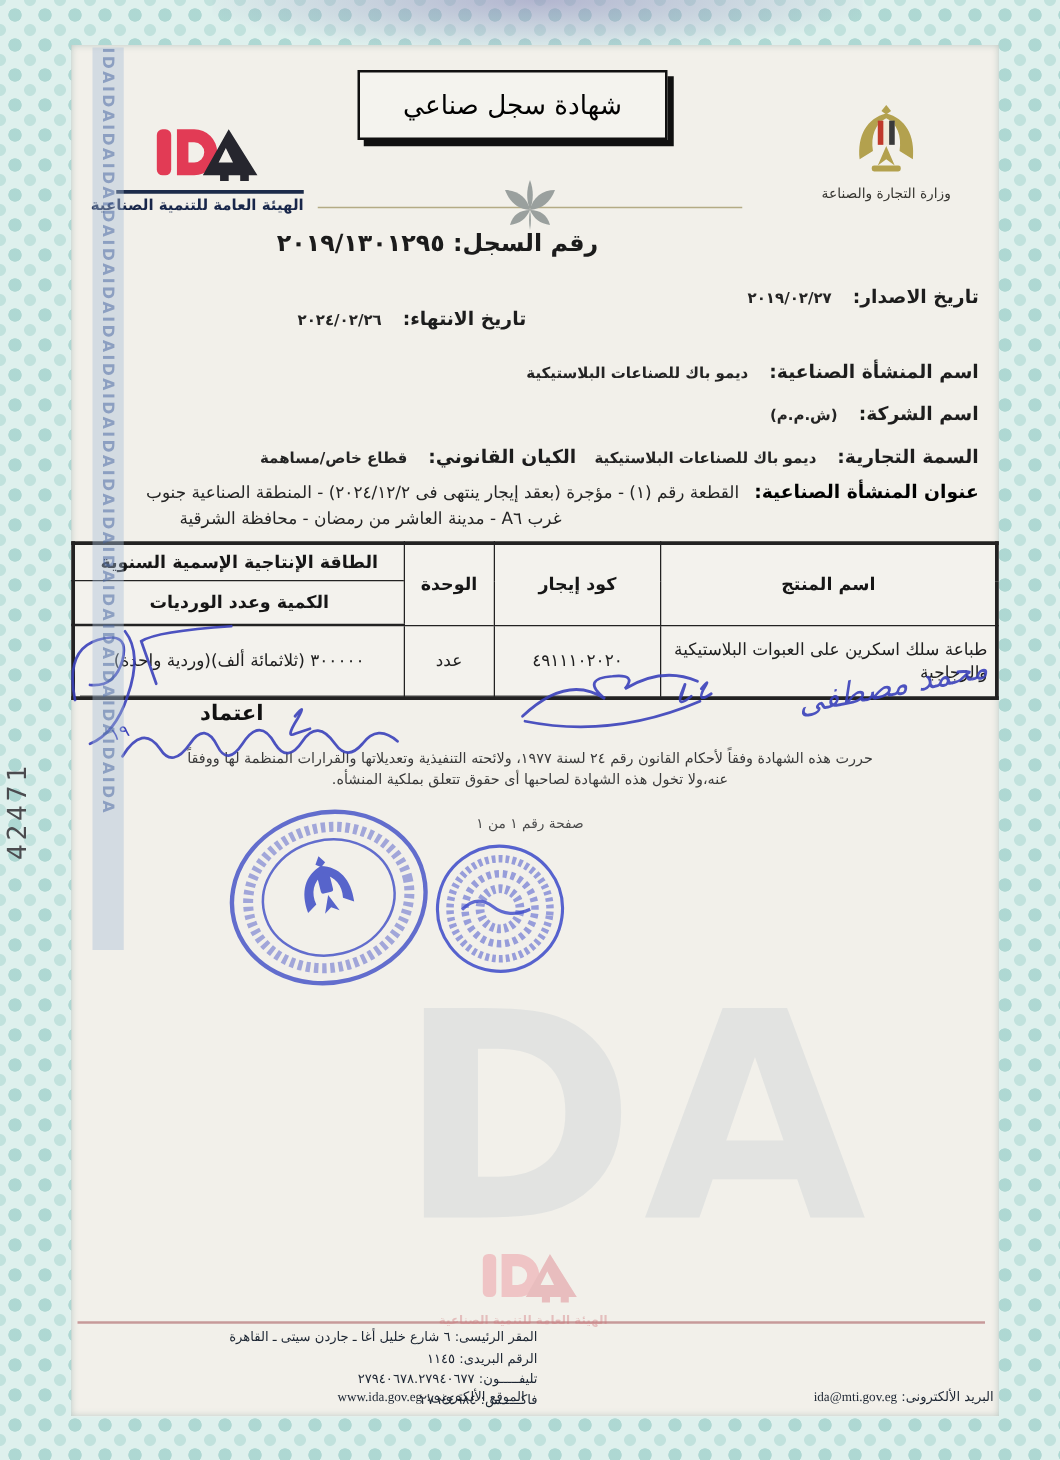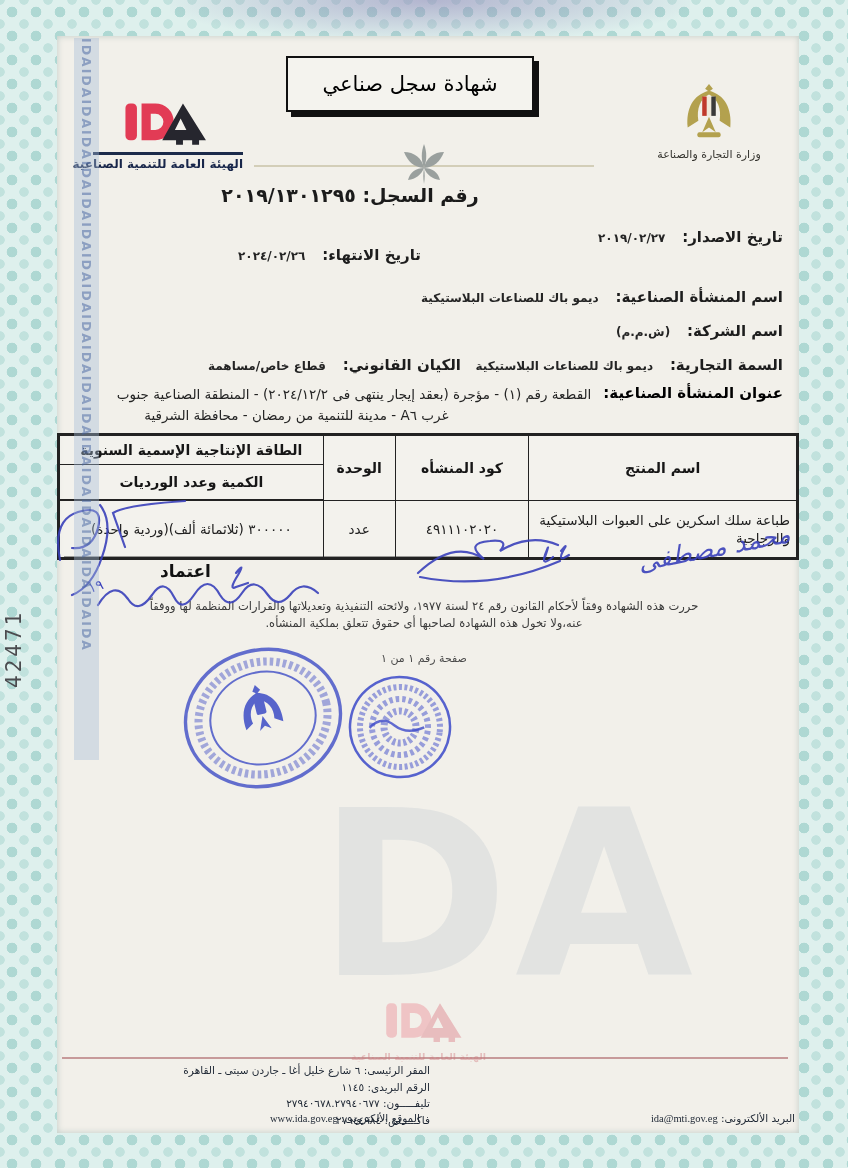--- a/index.html
+++ b/index.html
@@ -165,36 +165,36 @@
   </div>
   <div class="field rtl" style="left:208px;top:356px;">
     <span class="lbl">الكيان القانوني:</span>
     <span class="val">قطاع خاص/مساهمة</span>
   </div>
 
   <div class="addr">
     <div class="lbl">عنوان المنشأة الصناعية:</div>
     <div class="val">
       <div>القطعة رقم (١) - مؤجرة (بعقد إيجار ينتهى فى ٢٠٢٤/١٢/٢) - المنطقة الصناعية جنوب</div>
-      <div class="l2">غرب A٦ - مدينة للتنمية من رمضان - محافظة الشرقية</div>
+      <div class="l2">غرب A٦ - مدينة العاشر من رمضان - محافظة الشرقية</div>
     </div>
   </div>
 
   <div class="tablewrap">
     <table>
       <colgroup>
           <col style="width:270px">
           <col style="width:134px">
           <col style="width:72px">
           <col style="width:266px">
         </colgroup>
       <thead>
         <tr>
           <th rowspan="2">اسم المنتج</th>
-          <th rowspan="2">كود المنشأه</th>
+          <th rowspan="2">كود إيجار</th>
           <th rowspan="2">الوحدة</th>
           <th class="th-cap">الطاقة الإنتاجية الإسمية السنوية</th>
         </tr>
         <tr>
           <th class="th-qty">الكمية وعدد الورديات</th>
         </tr>
       </thead>
       <tbody>
         <tr>
           <td class="cell-product row-h">طباعة سلك اسكرين على العبوات البلاستيكية والزجاجية</td>

